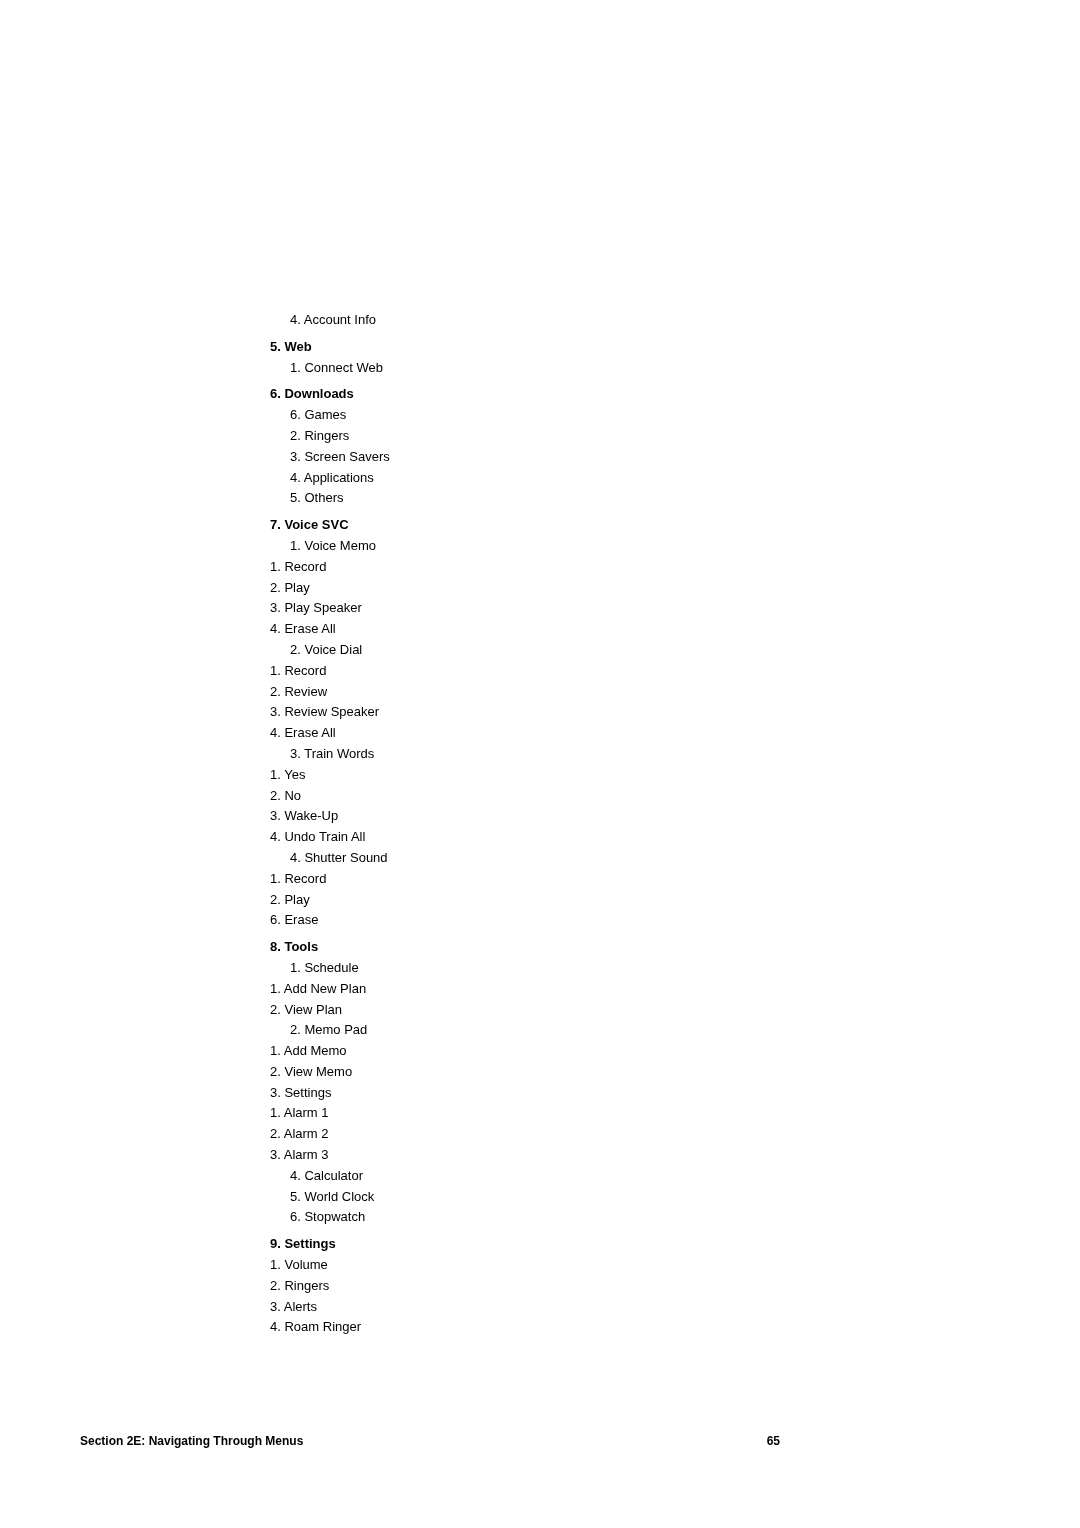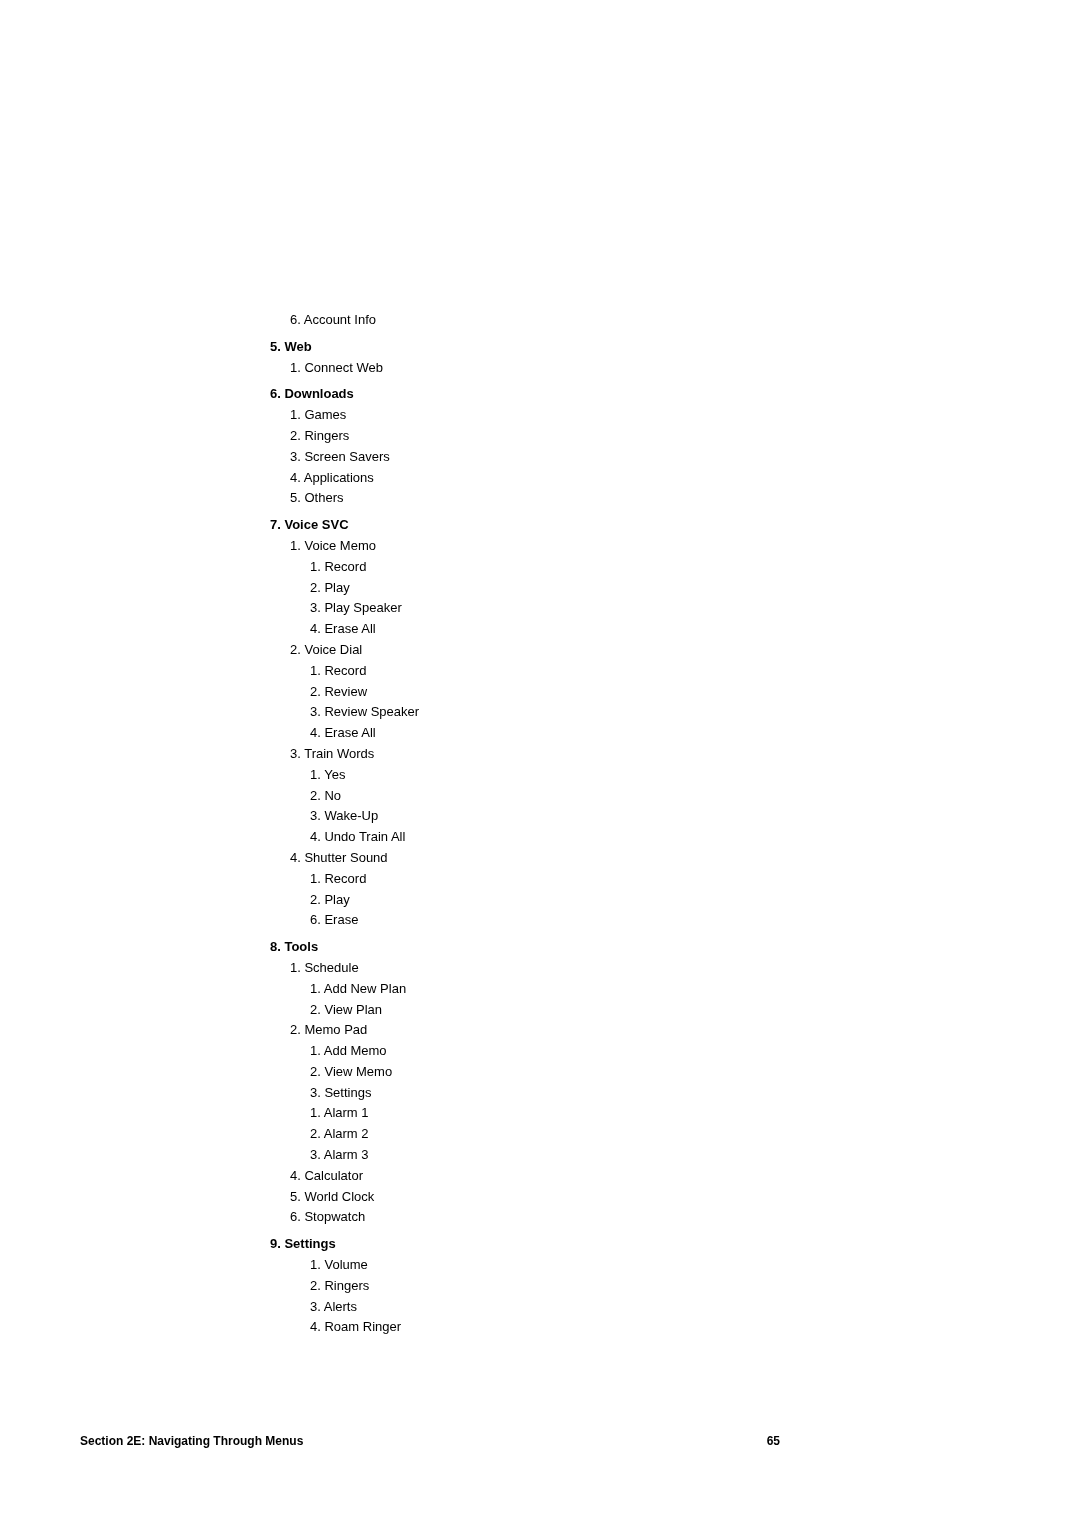--- a/index.html
+++ b/index.html
@@ -19,46 +19,46 @@
       width: 540px;
     }
     .entry {
       line-height: 1.6;
     }
     .entry .bold {
       font-weight: bold;
     }
     .indent-0 { margin-left: 0px; }
     .indent-1 { margin-left: 20px; }
-    .indent-2 { margin-left: 40px; }
+    .indent-2 { }
 
     .footer {
       position: absolute;
       bottom: 80px;
       left: 0;
       width: 860px;
       display: flex;
       justify-content: space-between;
       padding: 0 80px;
       font-size: 12px;
       font-weight: bold;
     }
   </style>
 </head>
 <body>
 
 <div class="page-content">
   <div id="content-list">
-      <div class="entry indent-1">6.  Account Info</div>
+      <div class="entry indent-1">4.  Account Info</div>
       <div style="height: 6px;"></div>
       <div class="entry indent-0"><span class="bold">5.  Web</span></div>
       <div class="entry indent-1">1.  Connect Web</div>
       <div style="height: 6px;"></div>
       <div class="entry indent-0"><span class="bold">6.  Downloads</span></div>
-      <div class="entry indent-1">1.  Games</div>
+      <div class="entry indent-1">6.  Games</div>
       <div class="entry indent-1">2.  Ringers</div>
       <div class="entry indent-1">3.  Screen Savers</div>
       <div class="entry indent-1">4.  Applications</div>
       <div class="entry indent-1">5.  Others</div>
       <div style="height: 6px;"></div>
       <div class="entry indent-0"><span class="bold">7.  Voice SVC</span></div>
       <div class="entry indent-1">1.  Voice Memo</div>
       <div class="entry indent-2">1.  Record</div>
       <div class="entry indent-2">2.  Play</div>
       <div class="entry indent-2">3.  Play Speaker</div>

